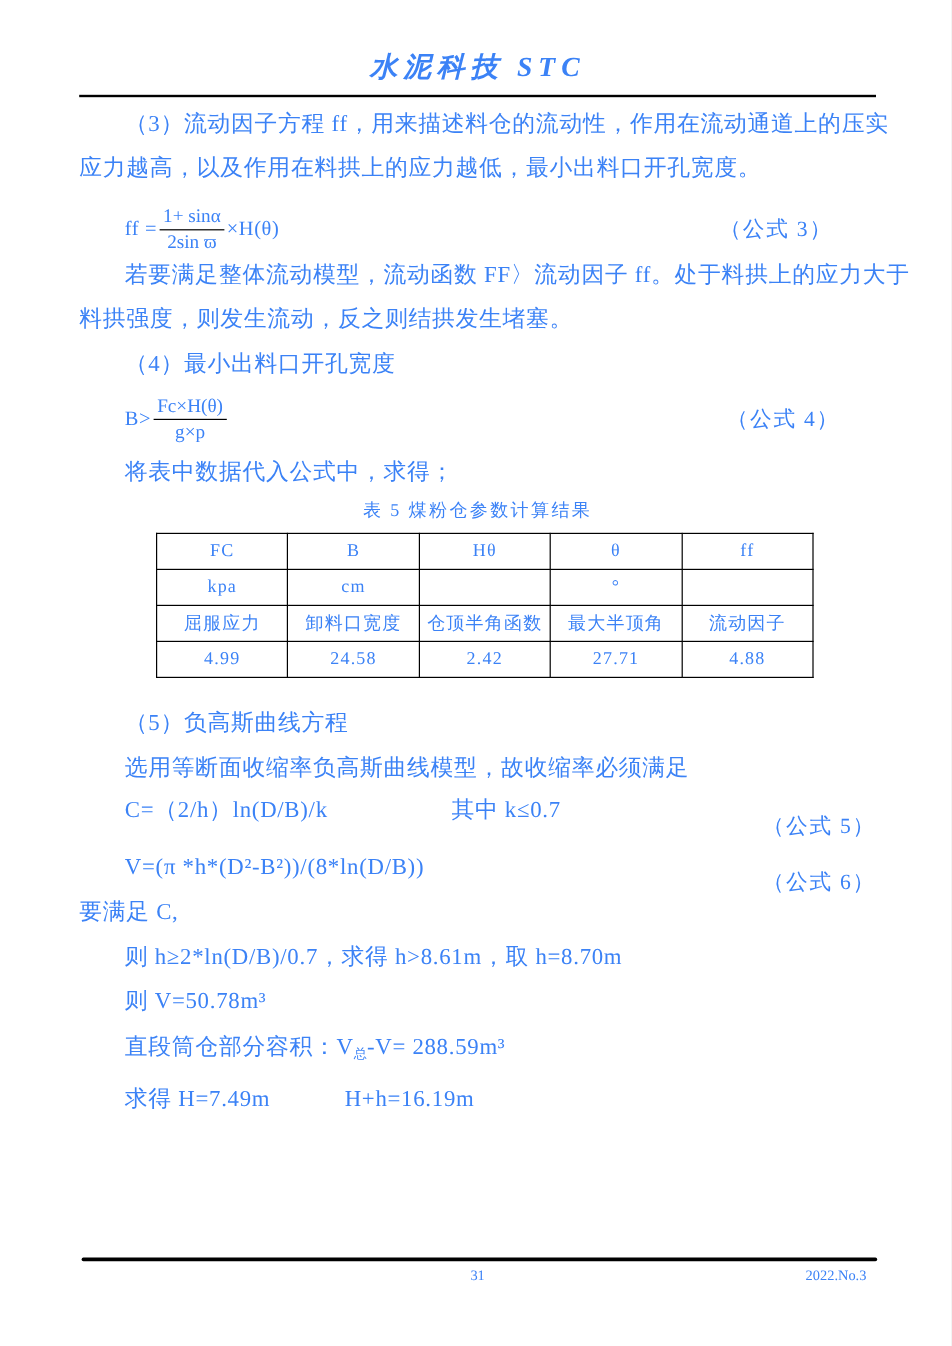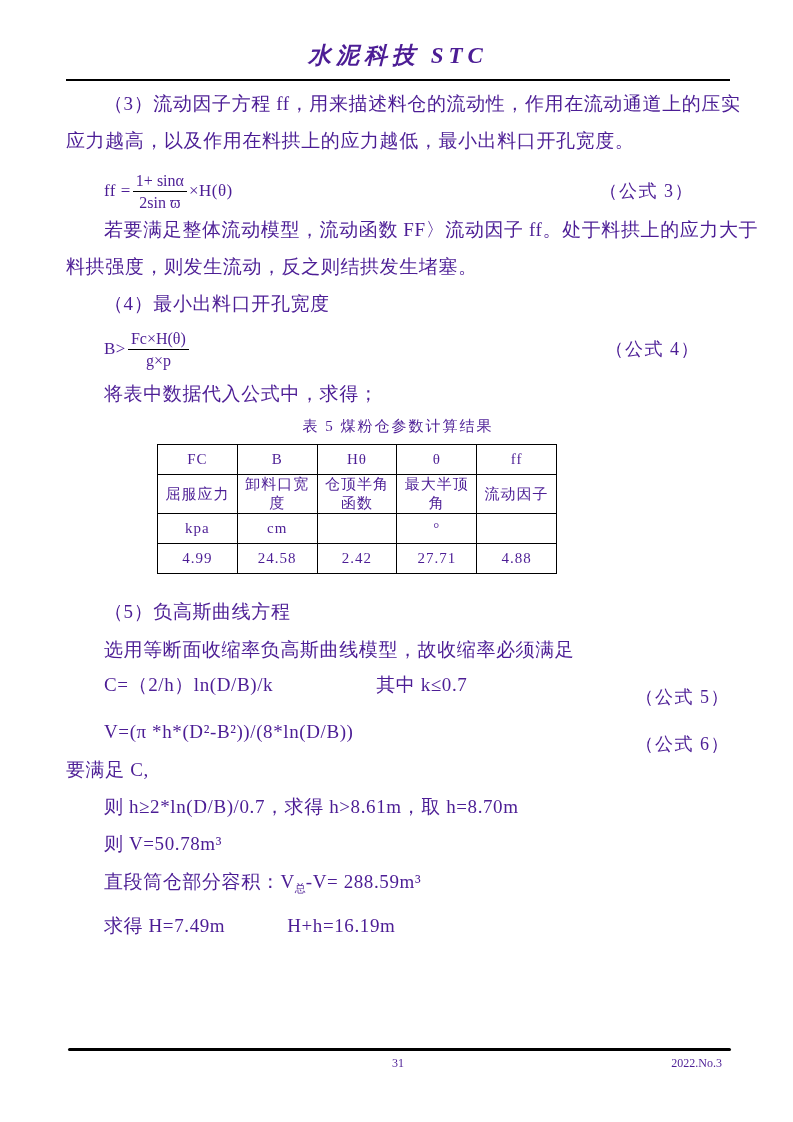--- a/index.html
+++ b/index.html
@@ -1,37 +1,37 @@
 <!DOCTYPE html>
 <html><head>
 <meta charset="utf-8">
 <style>
   html,body{margin:0;padding:0;background:#e8e8e8;}
   .page{
     width:793px;height:1122px;background:#ffffff;position:relative;overflow:hidden;
-    margin:0 auto;color:#4c1d95;
+    margin:0 auto;color:#3b82f6;
     font-family:"Liberation Serif","DejaVu Serif",serif;
   }
   .content{padding:0 63px 0 66px;}
   .doc-title{
     text-align:center;font-size:23px;font-weight:bold;font-style:italic;
     letter-spacing:5px;padding-top:42px;line-height:28px;
   }
   .header-rule{margin-top:9px;height:2px;background:#000;}
   .bl{font-size:19px;line-height:21px;letter-spacing:0.6px;white-space:nowrap;margin:0;}
   .indent{padding-left:38px;}
   .frow{display:flex;align-items:center;}
   .flabel{margin-left:auto;font-size:18px;letter-spacing:1.5px;white-space:nowrap;}
   .fx{font-size:17px;letter-spacing:0.5px;}
   .frac{display:inline-block;text-align:center;vertical-align:middle;font-size:16px;line-height:19px;margin:0 2px;}
   .fnum{display:block;border-bottom:1.5px solid #000;padding:0 3px 1px;}
   .fden{display:block;padding-top:1px;}
   .vsub{font-size:11px;vertical-align:-4px;letter-spacing:0;}
   .tcaption{font-size:15px;line-height:18px;text-align:center;letter-spacing:2px;}
-  table.ptable{border-collapse:collapse;margin-left:91px;width:400px;table-layout:fixed;}
+  table.ptable{border-collapse:collapse;margin-left:64px;width:548px;table-layout:fixed;}
   table.ptable td{
     border:1.5px solid #000;height:29px;text-align:center;vertical-align:middle;
     font-size:15px;letter-spacing:1px;padding:0 2px;overflow:hidden;
   }
   .footer-rule{position:absolute;left:68px;right:62px;top:1048px;height:3px;background:#000;border-radius:2px;}
   .footer-text{position:absolute;left:66px;right:63px;top:1056px;height:16px;
     font-family:Liberation Serif, serif;font-size:12px;text-align:center;}
   .footer-issue{position:absolute;right:8px;top:0;}
   .gap60{display:inline-block;width:62px;}
   .gap105{display:inline-block;width:103px;}
@@ -79,32 +79,32 @@
     <table class="ptable" style="margin-top:9px">
       <tbody>
         <tr>
           <td>FC</td>
           <td>B</td>
           <td>Hθ</td>
           <td>θ</td>
           <td>ff</td>
         </tr>
         <tr>
+          <td>kpa</td>
+          <td>cm</td>
+          <td></td>
+          <td>°</td>
+          <td></td>
+        </tr>
+        <tr>
           <td>屈服应力</td>
           <td>卸料口宽度</td>
           <td>仓顶半角函数</td>
           <td>最大半顶角</td>
           <td>流动因子</td>
-        </tr>
-        <tr>
-          <td>kpa</td>
-          <td>cm</td>
-          <td></td>
-          <td>°</td>
-          <td></td>
         </tr>
         <tr>
           <td>4.99</td>
           <td>24.58</td>
           <td>2.42</td>
           <td>27.71</td>
           <td>4.88</td>
         </tr>
       </tbody>
     </table>

